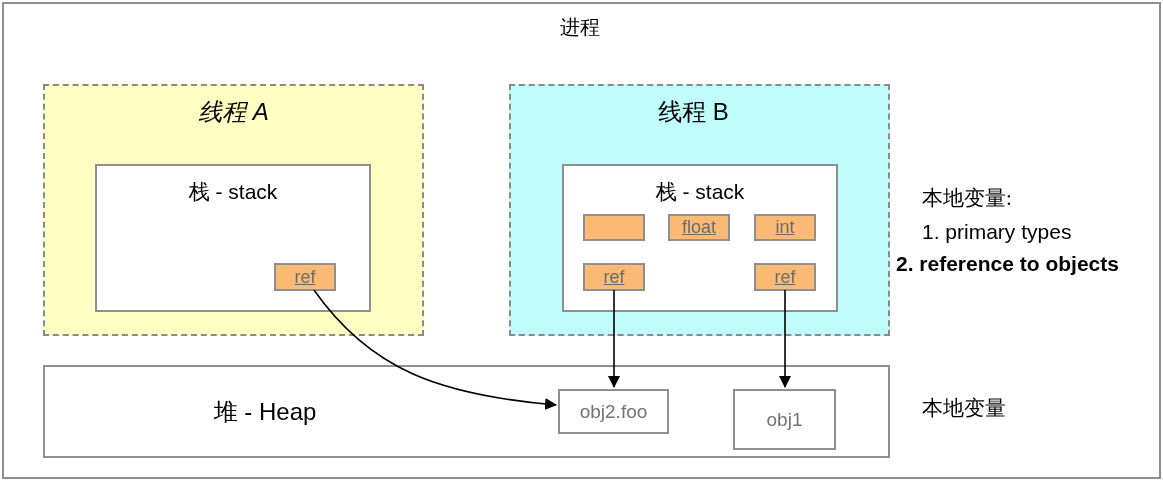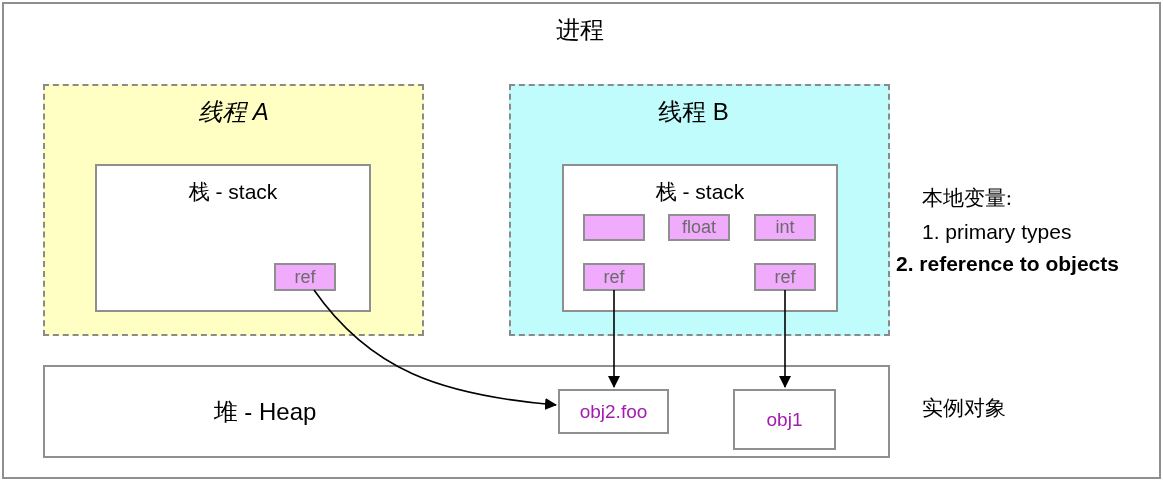--- a/index.html
+++ b/index.html
@@ -7,33 +7,33 @@
       font-family: "Liberation Sans", "DejaVu Sans", sans-serif; color: #000; }
     .abs { position: absolute; box-sizing: border-box; }
     .process { left: 2px; top: 2px; width: 1159px; height: 477px; border: 2px solid #8f8f8f; background: #fff; }
     .title { text-align: center; white-space: nowrap; }
     .thread { border: 2px dashed #8a8a8a; }
     .thread-a { left: 43px; top: 84px; width: 381px; height: 252px; background: #ffffc4; }
     .thread-b { left: 509px; top: 84px; width: 381px; height: 252px; background: #c0fcfc; }
     .stack { background: #fff; border: 2px solid #8f8f8f; }
     .stack-a { left: 95px; top: 164px; width: 276px; height: 148px; }
     .stack-b { left: 562px; top: 164px; width: 276px; height: 148px; }
-    .cell { border: 2px solid #8f8f8f; background: #f0abfc; color: #6b6b6b; font-size: 18px;
-      display: flex; align-items: center; justify-content: center; }
+    .cell { border: 2px solid #8f8f8f; background: #fdba74; color: #6b6b6b; font-size: 18px;
+      display: flex; align-items: center; justify-content: center; text-decoration: underline; }
     .heap { left: 43px; top: 365px; width: 847px; height: 93px; border: 2px solid #8f8f8f; background: #fff; }
-    .obj { border: 2px solid #8f8f8f; background: #fff; color: #a21caf; font-size: 19px;
+    .obj { border: 2px solid #8f8f8f; background: #fff; color: #737373; font-size: 19px;
       display: flex; align-items: center; justify-content: center; }
     .note { font-size: 21px; white-space: nowrap; line-height: 32px; }
     svg.arrows { position: absolute; left: 0; top: 0; pointer-events: none; }
   </style>
 </head>
 <body>
 
 <div class="abs process"></div>
-<div class="abs title" style="left:520px; top:14px; width:120px; font-size:24px;">进程</div>
+<div class="abs title" style="left:520px; top:14px; width:120px; font-size:20px;">进程</div>
 
 <div class="abs thread thread-a"></div>
 <div class="abs title" style="left:43px; top:96px; width:381px; font-size:24px;font-style:italic;">线程 A</div>
 <div class="abs stack stack-a"></div>
 <div class="abs title" style="left:95px; top:178px; width:276px; font-size:21px;">栈 - stack</div>
 <div class="abs cell" style="left:274px; top:263px; width:62px; height:28px;">ref</div>
 
 <div class="abs thread thread-b"></div>
 <div class="abs title" style="left:509px; top:96px; width:369px; font-size:24px;">线程 B</div>
 <div class="abs stack stack-b"></div>
@@ -45,21 +45,21 @@
 <div class="abs cell" style="left:754px; top:263px; width:62px; height:28px;">ref</div>
 
 <div class="abs heap"></div>
 <div class="abs title" style="left:150px; top:396px; width:230px; font-size:24px;">堆 - Heap</div>
 <div class="abs obj" style="left:558px; top:389px; width:111px; height:45px;">obj2.foo</div>
 <div class="abs obj" style="left:733px; top:389px; width:103px; height:61px;">obj1</div>
 
 <div class="abs note" style="left:922px; top:182px;font-family:Liberation Serif, serif;">本地变量:</div>
 <div class="abs note" style="left:922px; top:216px;">1. primary types</div>
 <div class="abs note" style="left:896px; top:248px;font-weight:bold;">2. reference to objects</div>
-<div class="abs note" style="left:922px; top:392px;">实例对象</div>
+<div class="abs note" style="left:922px; top:392px;">本地变量</div>
 
 <svg class="arrows" width="1163" height="481">
   <defs>
     <marker id="ah" markerWidth="12" markerHeight="12" refX="11" refY="6" orient="auto" markerUnits="userSpaceOnUse">
       <path d="M0,0 L12,6 L0,12 Z" fill="#000"></path>
     </marker>
   </defs>
   <path d="M 314 290 C 370 370, 440 395, 556 405" fill="none" stroke="#000" stroke-width="1.6" marker-end="url(#ah)"></path>
   <line x1="614" y1="290" x2="614" y2="387" stroke="#000" stroke-width="1.6" marker-end="url(#ah)"></line>
   <line x1="785" y1="290" x2="785" y2="387" stroke="#000" stroke-width="1.6" marker-end="url(#ah)"></line>

